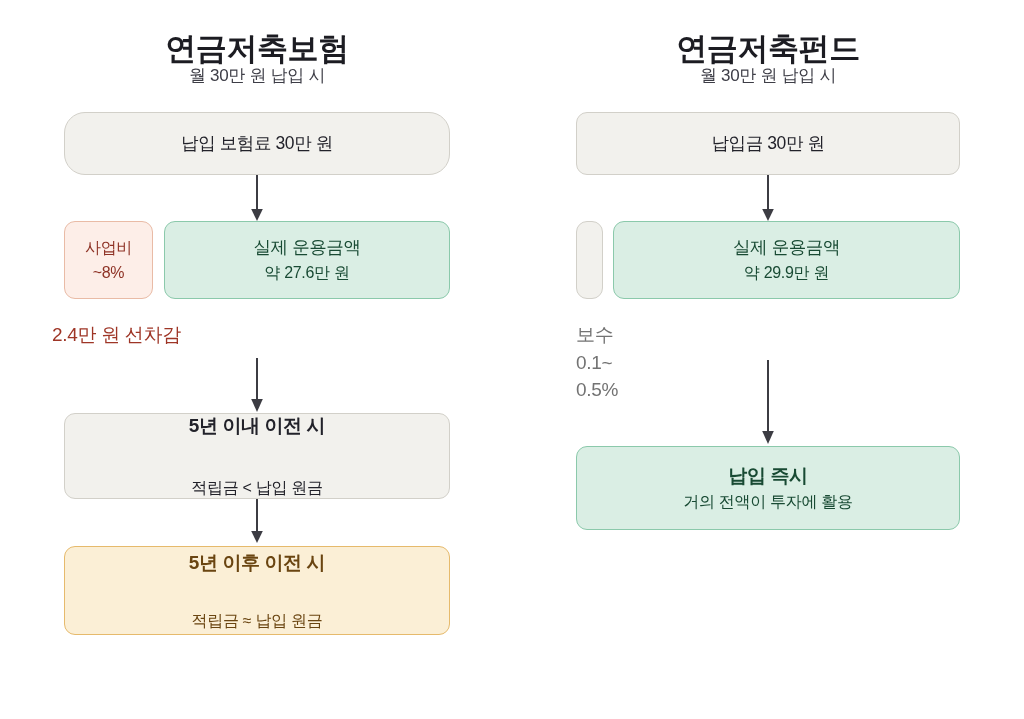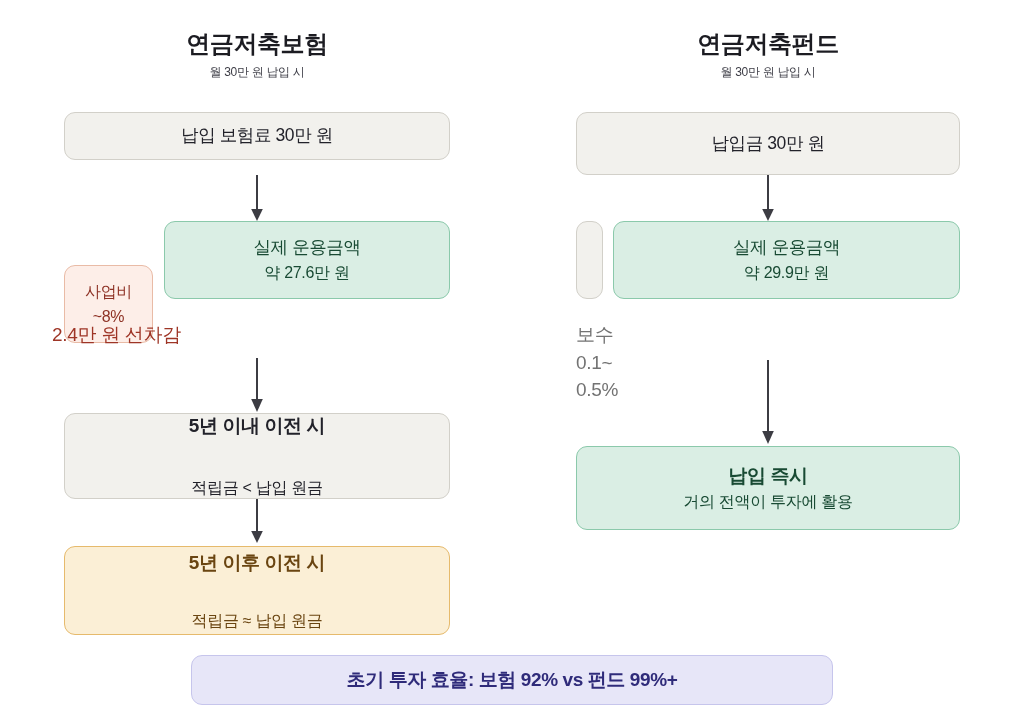--- a/index.html
+++ b/index.html
@@ -37,30 +37,30 @@
     border: 1.4px solid transparent;
     text-align: center;
     line-height: 1.32;
   }
 
   
   .col-title {
     position: absolute;
     width: 420px;
     text-align: center;
-    font-size: 24px;
+    font-size: 31px;
     font-weight: 700;
     letter-spacing: -0.4px;
     color: #1c1c22;
   }
   .col-sub {
     position: absolute;
     width: 420px;
     text-align: center;
-    font-size: 12px;
+    font-size: 17px;
     font-weight: 400;
     letter-spacing: -0.3px;
     color: #3d3d46;
   }
 
   
   .n-gray {
     background: #f2f1ed;
     border-color: #d2d0c9;
     color: #22222a;
@@ -136,30 +136,30 @@
   }
 </style>
 </head>
 <body>
 
 <div class="stage">
 
   <div class="col-title" style="left:47px; top:28px;">연금저축보험</div>
   <div class="col-sub" style="left:47px; top:64px;">월 30만 원 납입 시</div>
 
-  <div class="node n-gray" style="left:64px; top:112px; width:386px; height:48px;">
+  <div class="node n-gray" style="left:64px; top:112px; width:386px; height:63px;border-radius:21px;">
     <span class="t-main">납입 보험료 30만 원</span>
   </div>
 
   <svg class="arrow" style="left:245px; top:175px;" width="24" height="48" viewBox="0 0 24 48">
     <line x1="12" y1="0" x2="12" y2="36" stroke="#3c3c43" stroke-width="2"></line>
     <polygon points="12,46 6.2,34 17.8,34" fill="#3c3c43"></polygon>
   </svg>
 
-  <div class="node n-pink" style="left:64px; top:221px; width:89px; height:78px;margin-top:44px;">
+  <div class="node n-pink" style="left:64px; top:221px; width:89px; height:78px;">
     <span class="t-small">사업비</span>
     <span class="t-small">~8%</span>
   </div>
 
   <div class="node n-green" style="left:164px; top:221px; width:286px; height:78px;">
     <span class="t-main">실제 운용금액</span>
     <span class="t-sub">약 27.6만 원</span>
   </div>
 
   <div class="caption red" style="left:52px; top:321px;">2.4만 원 선차감</div>
@@ -212,17 +212,14 @@
   <svg class="arrow" style="left:756px; top:360px;" width="24" height="86" viewBox="0 0 24 86">
     <line x1="12" y1="0" x2="12" y2="73" stroke="#3c3c43" stroke-width="2"></line>
     <polygon points="12,84 6.2,71 17.8,71" fill="#3c3c43"></polygon>
   </svg>
 
   <div class="node n-green" style="left:576px; top:446px; width:384px; height:84px;">
     <span class="t-strong">납입 즉시</span>
     <span class="t-sub">거의 전액이 투자에 활용</span>
   </div>
 
-  <div class="node n-lav" style="left:191px; top:655px; width:642px; height:50px;">
-    <span class="t-banner">초기 투자 효율: 보험 92% vs 펀드 99%+</span>
-  </div>
 
 </div>
 
 </body></html>

